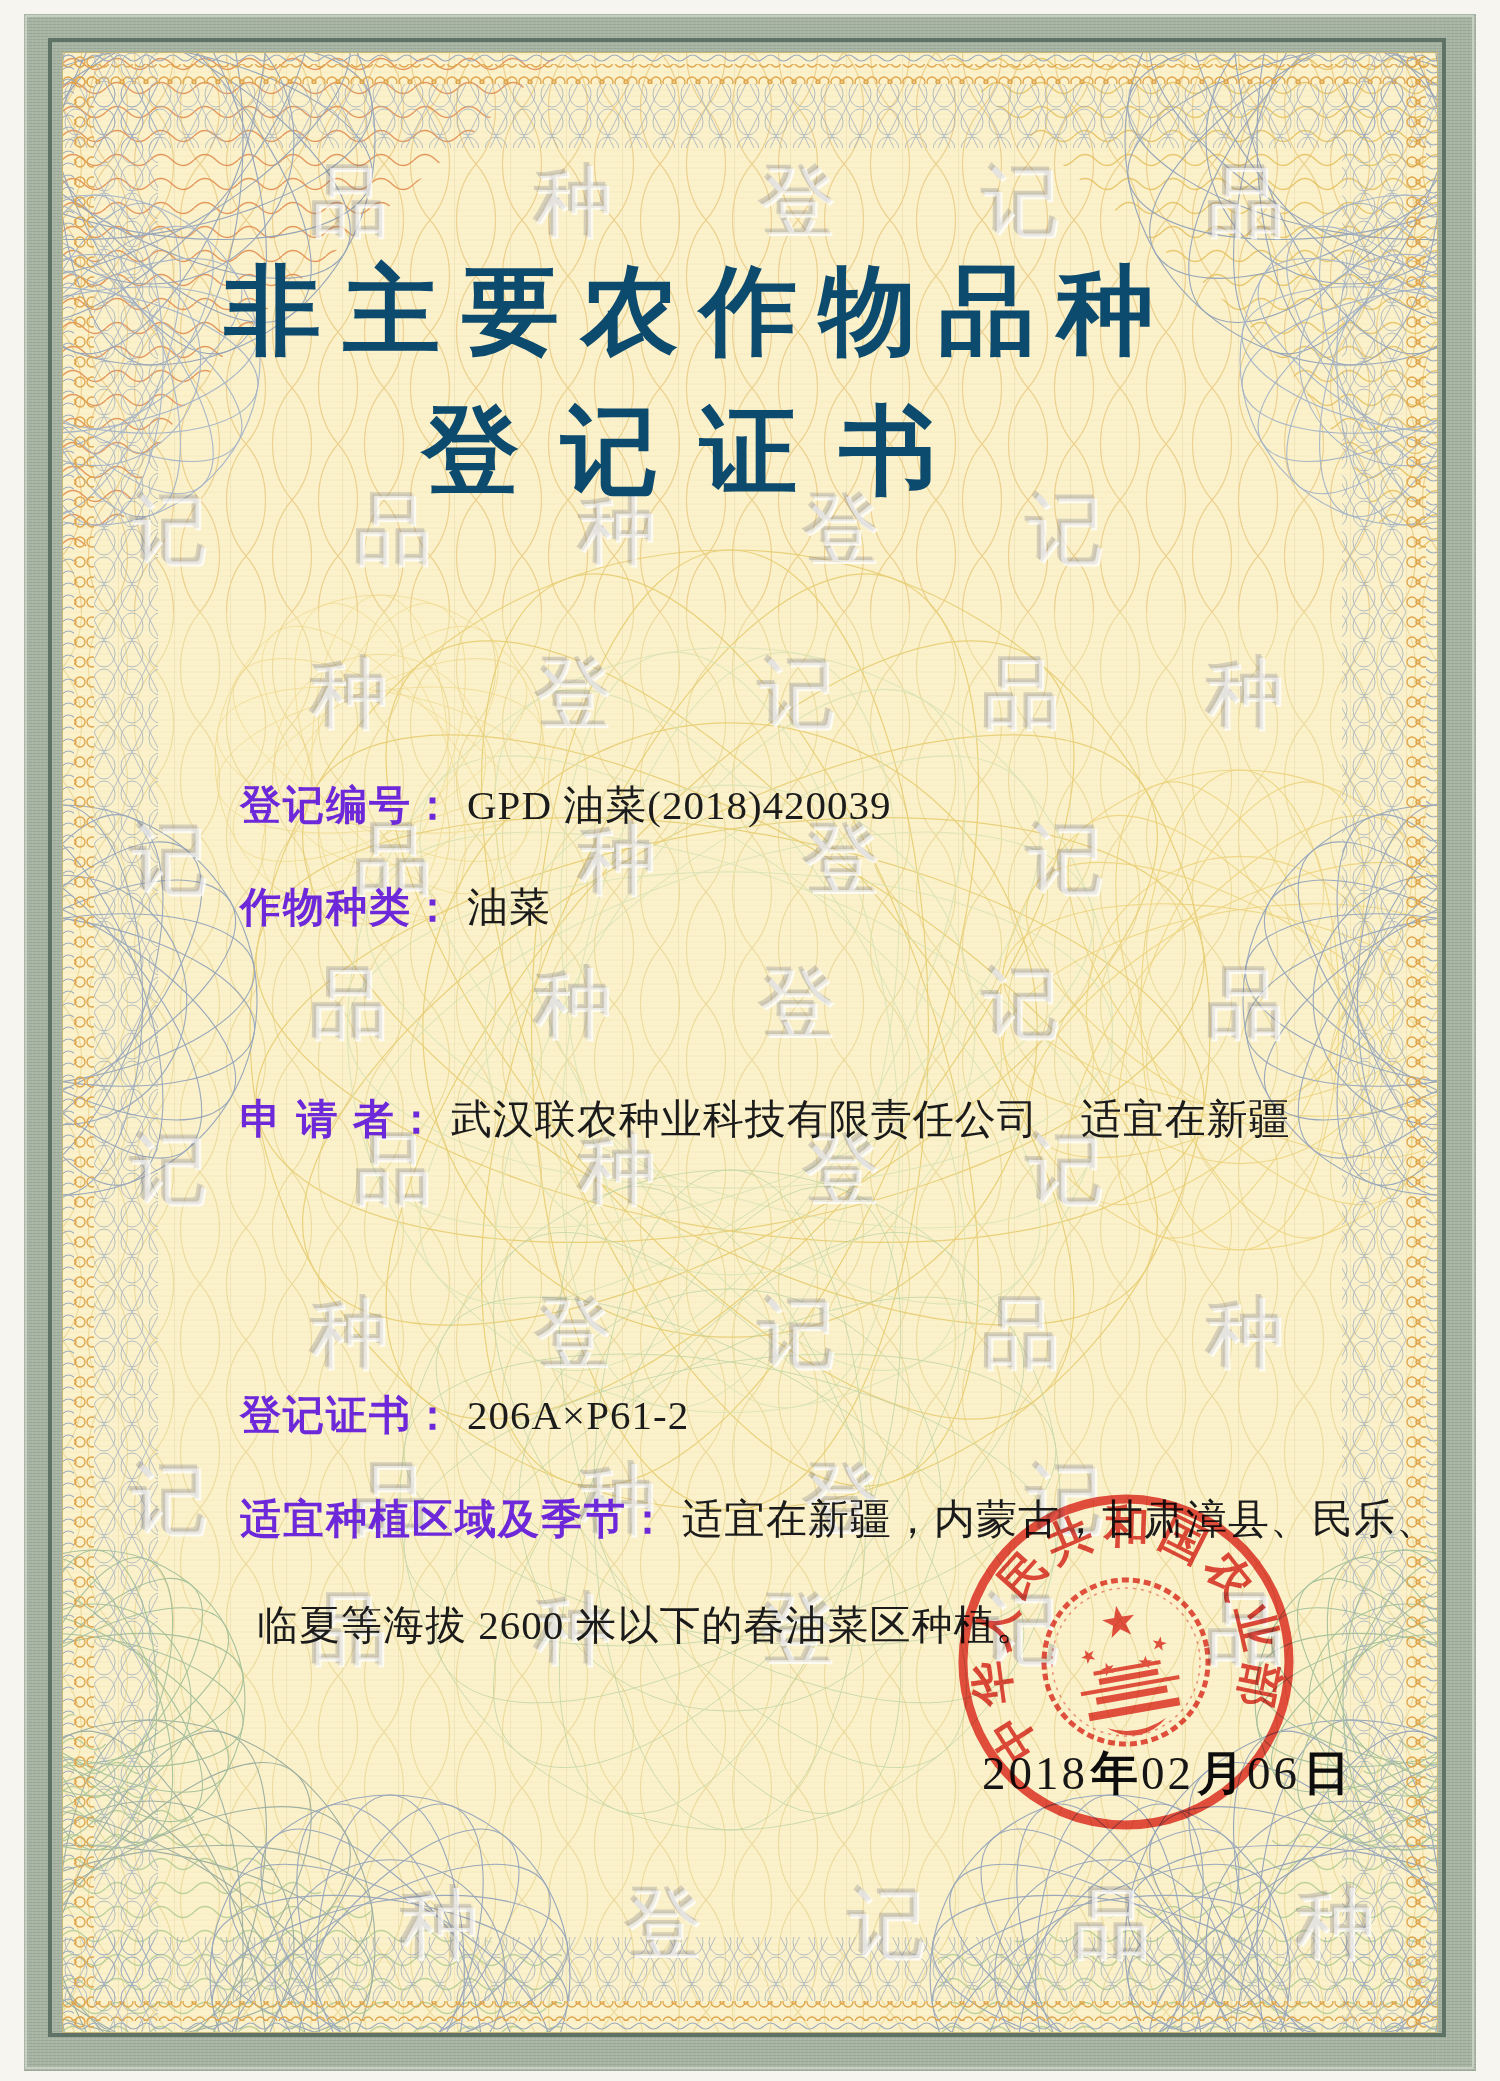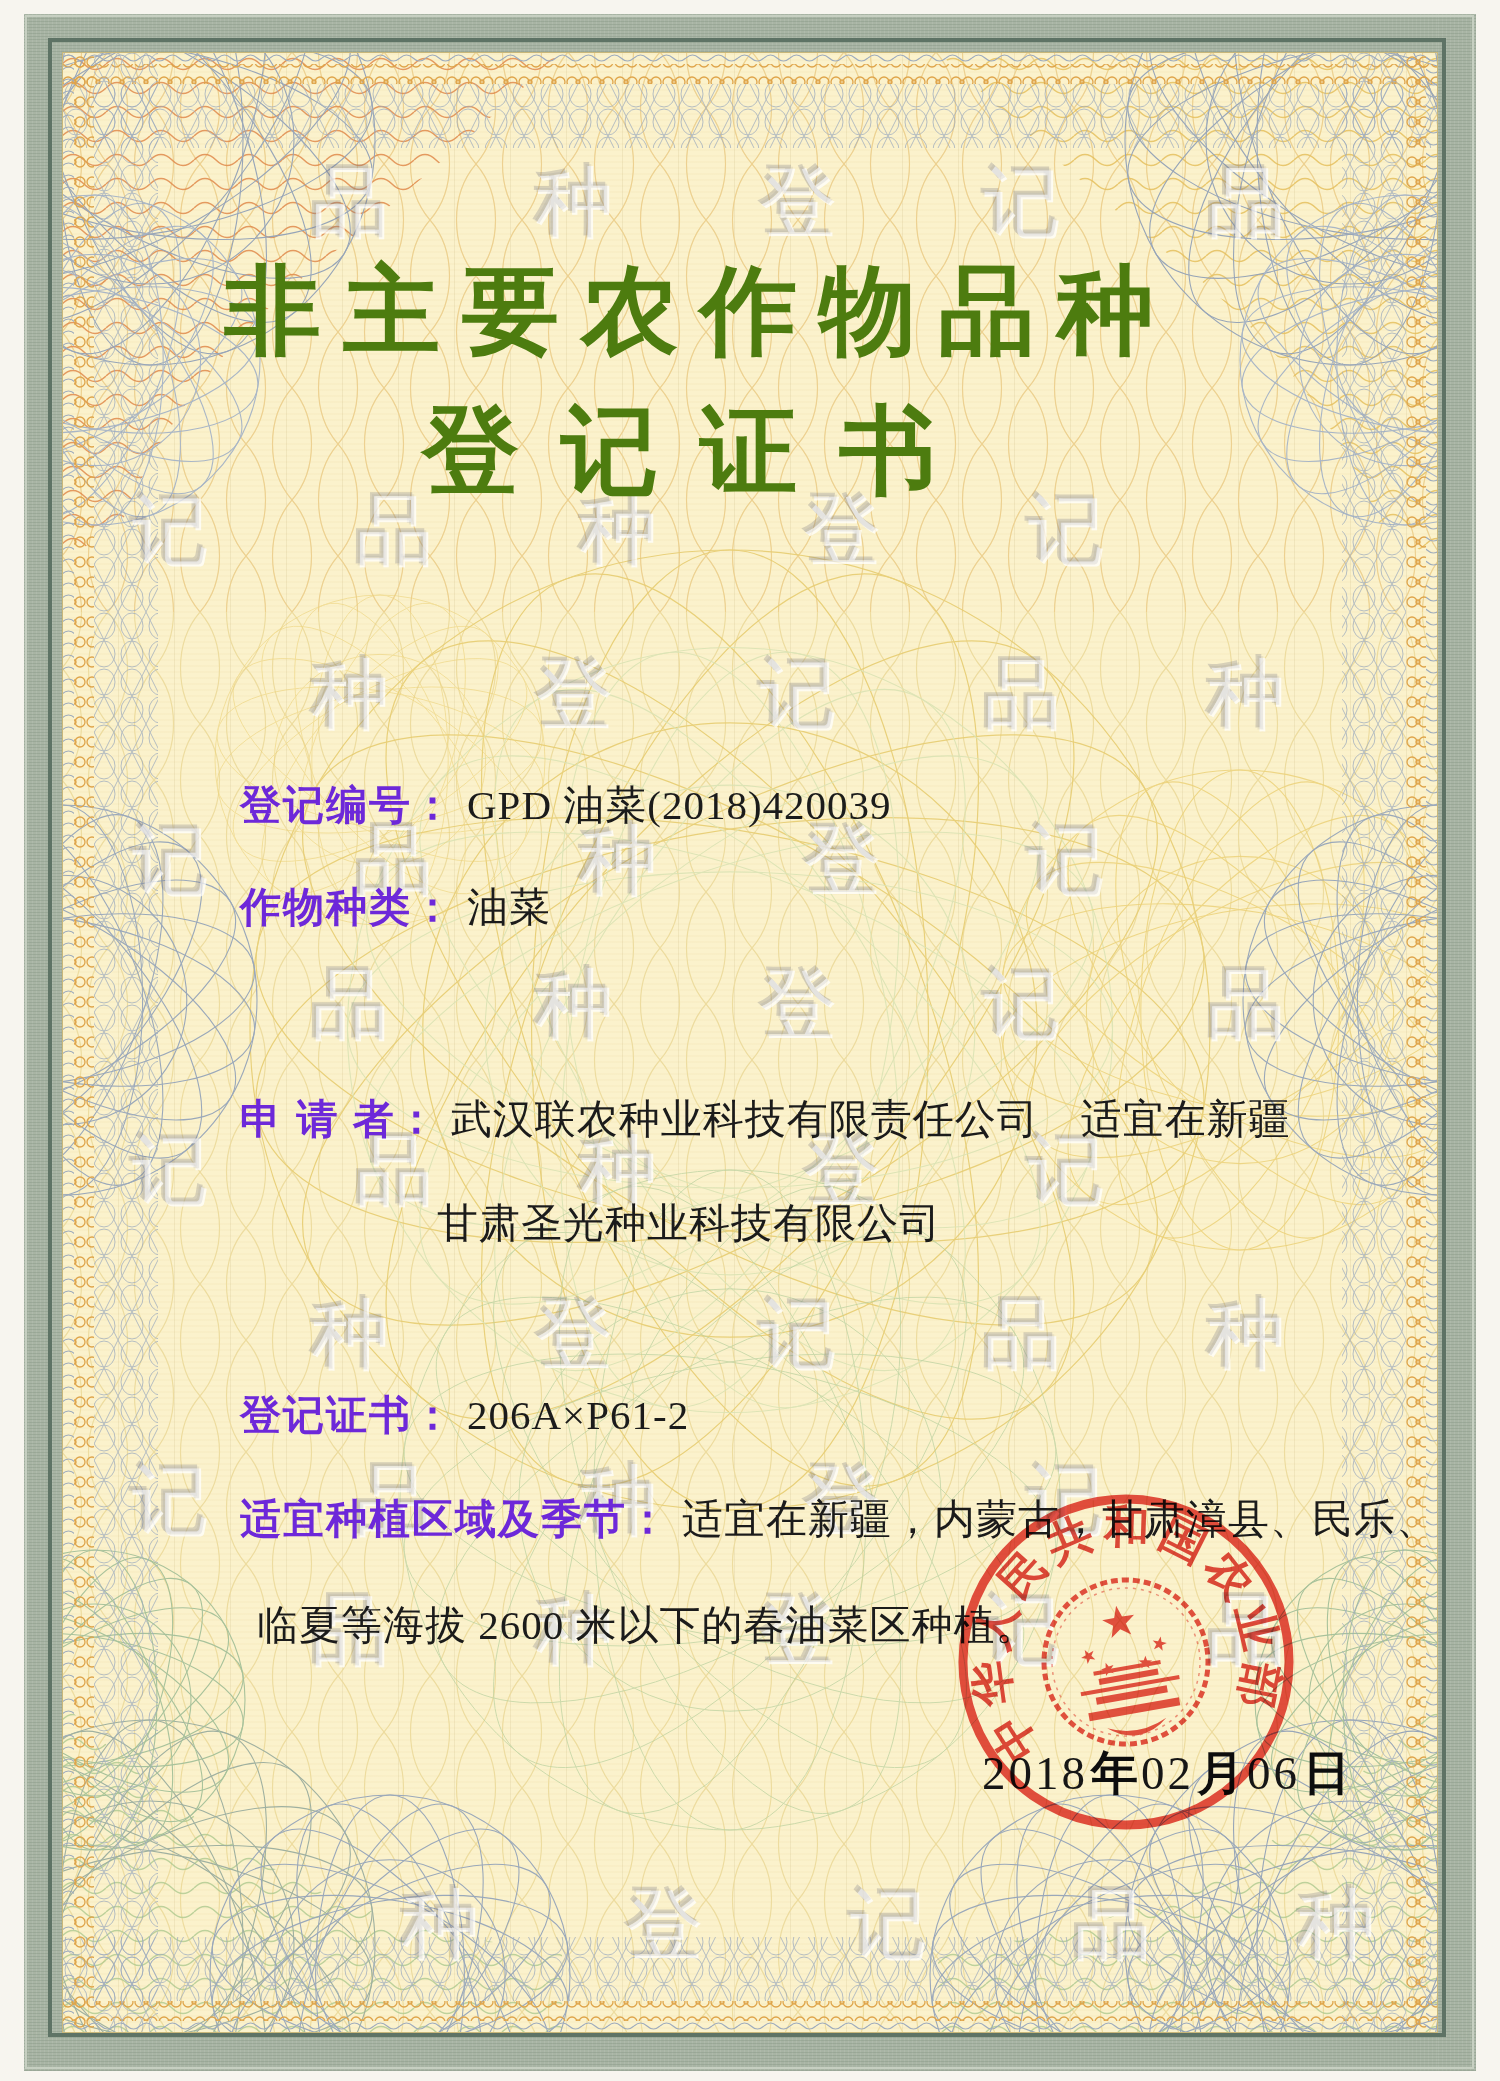--- a/index.html
+++ b/index.html
@@ -23,21 +23,21 @@
     border:4px solid #5e7365;box-sizing:border-box;pointer-events:none;}
   .frame-line-outer{position:absolute;left:25px;top:15px;width:1449px;height:2054px;
     border:2px solid #c6cfc1;box-sizing:border-box;pointer-events:none;}
   
   .wm{position:absolute;font-family:"Liberation Serif","DejaVu Serif",serif;
       font-size:78px;letter-spacing:146px;white-space:nowrap;
       color:rgba(148,146,158,0.17);
       text-shadow:2px 2px 0 rgba(255,255,255,0.75), -2px -2px 0 rgba(108,108,124,0.25);}
   
   .title{position:absolute;left:130px;width:1140px;text-align:center;
-    color:#4d7c0f;font-weight:800;font-size:97px;line-height:1;white-space:nowrap;}
+    color:#0c4a6e;font-weight:800;font-size:97px;line-height:1;white-space:nowrap;}
   .title.l1{top:262px;letter-spacing:22px;}
   .title.l2{top:402px;letter-spacing:42px;}
   
   .row{position:absolute;left:240px;white-space:nowrap;font-size:41px;line-height:1.15;}
   .row .lbl{font-weight:800;color:#6d28d9;letter-spacing:2px;}
   .row .val{font-family:"Liberation Serif","DejaVu Serif",serif;color:#1b1b1b;margin-left:12px;letter-spacing:1px;}
   .cont{position:absolute;white-space:nowrap;font-size:41px;
     font-family:"Liberation Serif","DejaVu Serif",serif;color:#1b1b1b;letter-spacing:1px;}
   .r0{top:782px}.r1{top:884px}.r2{top:992px}.r3{top:1096px}
   .r4{top:1290px}.r5{top:1392px}.r6{top:1496px}
@@ -188,21 +188,20 @@
 
   <div class="row r0">
     <span class="lbl">登记编号：</span><span class="val">GPD 油菜(2018)420039</span>
   </div>
   <div class="row r1">
     <span class="lbl">作物种类：</span><span class="val">油菜</span>
   </div>
   <div class="row r3">
     <span class="lbl">申 请 者：</span><span class="val">武汉联农种业科技有限责任公司　适宜在新疆</span>
   </div>
-  <div class="cont c3">甘肃圣光种业科技有限公司</div>
   <div class="row r5">
     <span class="lbl">登记证书：</span><span class="val">206A×P61-2</span>
   </div>
   <div class="row r6">
     <span class="lbl">适宜种植区域及季节：</span><span class="val">适宜在新疆，内蒙古，甘肃漳县、民乐、</span>
   </div>
   <div class="cont c6">临夏等海拔 2600 米以下的春油菜区种植。</div>
 
   <div class="date">
     <span class="dn">2018</span><span class="dl">年</span><span class="dn">02</span><span class="dl">月</span><span class="dn">06</span><span class="dl">日</span>

